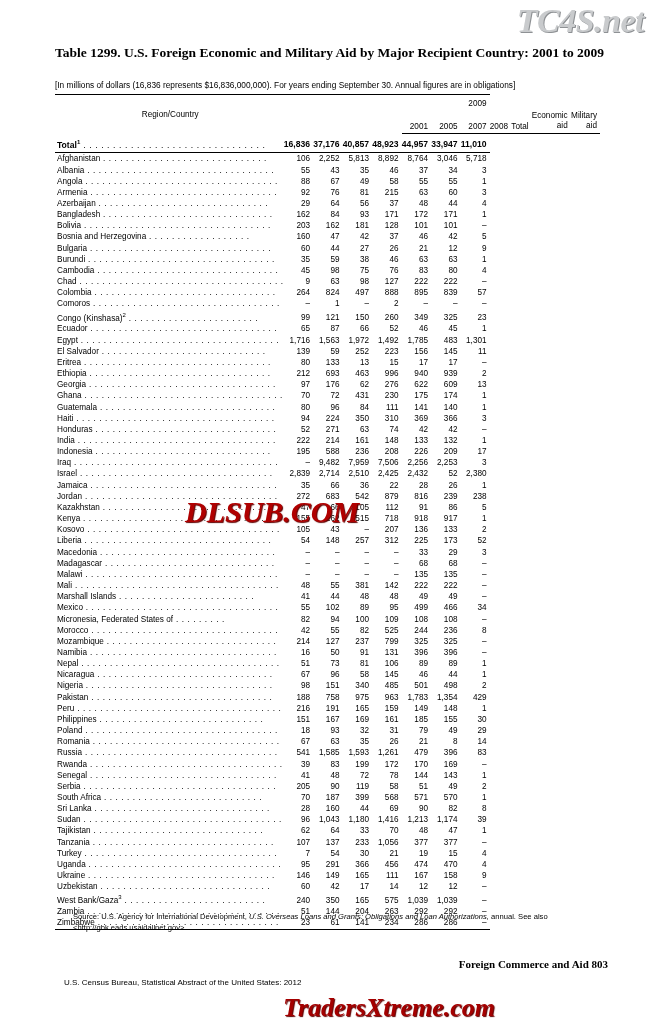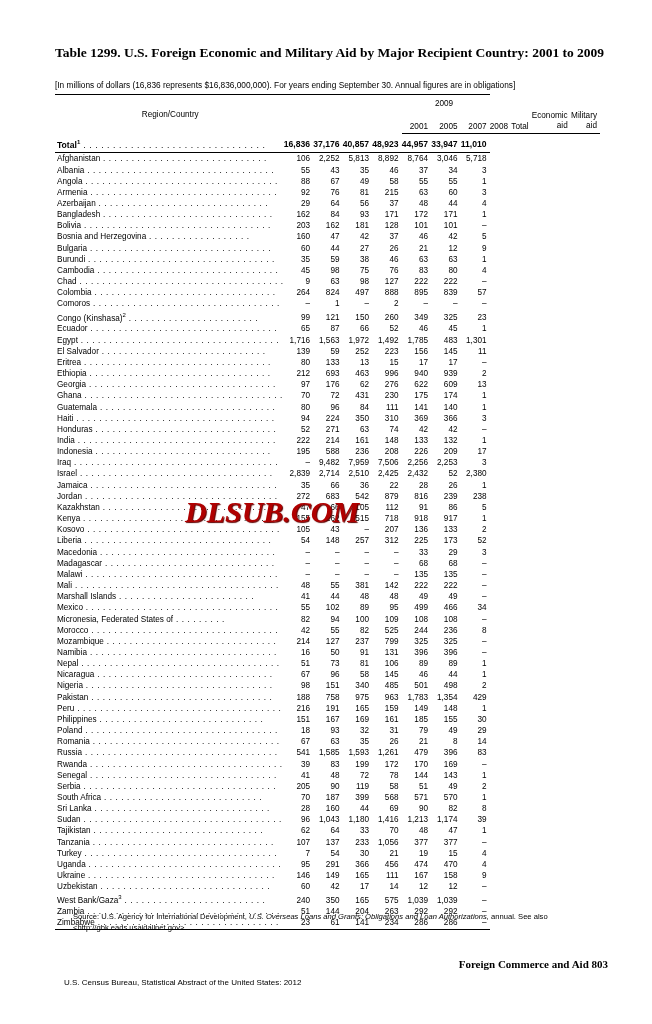--- a/index.html
+++ b/index.html
@@ -190,34 +190,35 @@
     font-weight: bold;
     font-family: "Liberation Serif", serif;
   }
   sup { font-size: 6px; vertical-align: super; }
 </style>
 </head>
 <body>
 
 <div class="page">
 
+  <div class="wm-tc4s">TC4S.net</div>
 
   <div class="title">Table 1299. U.S. Foreign Economic and Military Aid by Major Recipient Country: 2001 to 2009</div>
   <div class="subtitle">[In millions of dollars (16,836 represents $16,836,000,000). For years ending September 30. Annual figures are in obligations]</div>
 
   <div class="tablewrap">
     <table class="main">
       <tbody id="tbody-head">
         <tr class="hdr-top">
           <td class="lbl regionhead" rowspan="2" style="vertical-align:middle;text-align:center;">Region/Country</td>
           <td class="num" rowspan="2"></td>
           <td class="num" rowspan="2"></td>
           <td class="num" rowspan="2"></td>
           <td class="num" rowspan="2"></td>
-          <td class="num hdr-year yr-underline" colspan="3" style="text-align:center;margin-top:24px;">2009</td>
+          <td class="num hdr-year yr-underline" colspan="3" style="margin-top:24px;">2009</td>
         </tr>
         <tr class="hdr-sub">
           <td class="num">2001</td>
           <td class="num">2005</td>
           <td class="num">2007</td>
           <td class="num">2008</td>
           <td class="num wide">Total</td>
           <td class="num wide" style="white-space:normal;line-height:10px;">Economic<br>aid</td>
           <td class="num wide" style="white-space:normal;line-height:10px;">Military<br>aid</td>
         </tr>
@@ -932,14 +933,15 @@
 
   <div class="source">
     <span class="indent">
       <span>Source: U.S. Agency for International Development, </span><i>U.S. Overseas Loans and Grants: Obligations and Loan Authorizations,</i><span> annual. See also &lt;http://gbk.eads.usaidallnet.gov&gt;.</span>
     </span>
   </div>
 
   <div class="footer-right">Foreign Commerce and Aid  803</div>
   <div class="footer-left">U.S. Census Bureau, Statistical Abstract of the United States: 2012</div>
 
+  <div class="wm-traders">TradersXtreme.com</div>
 
 </div>
 
 </body></html>

